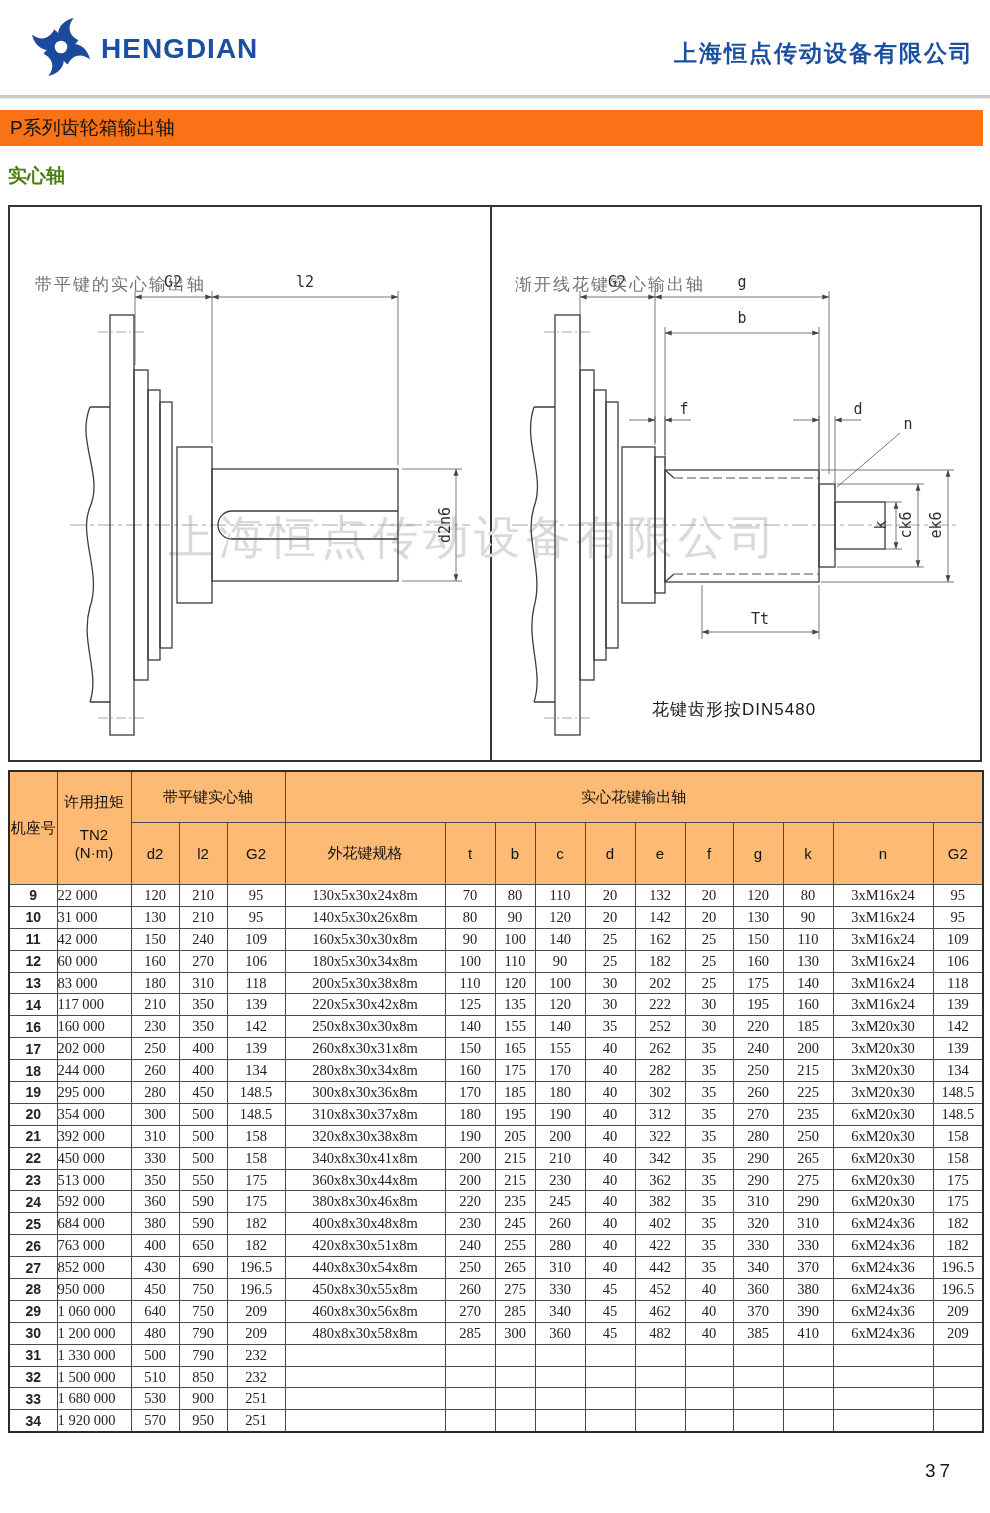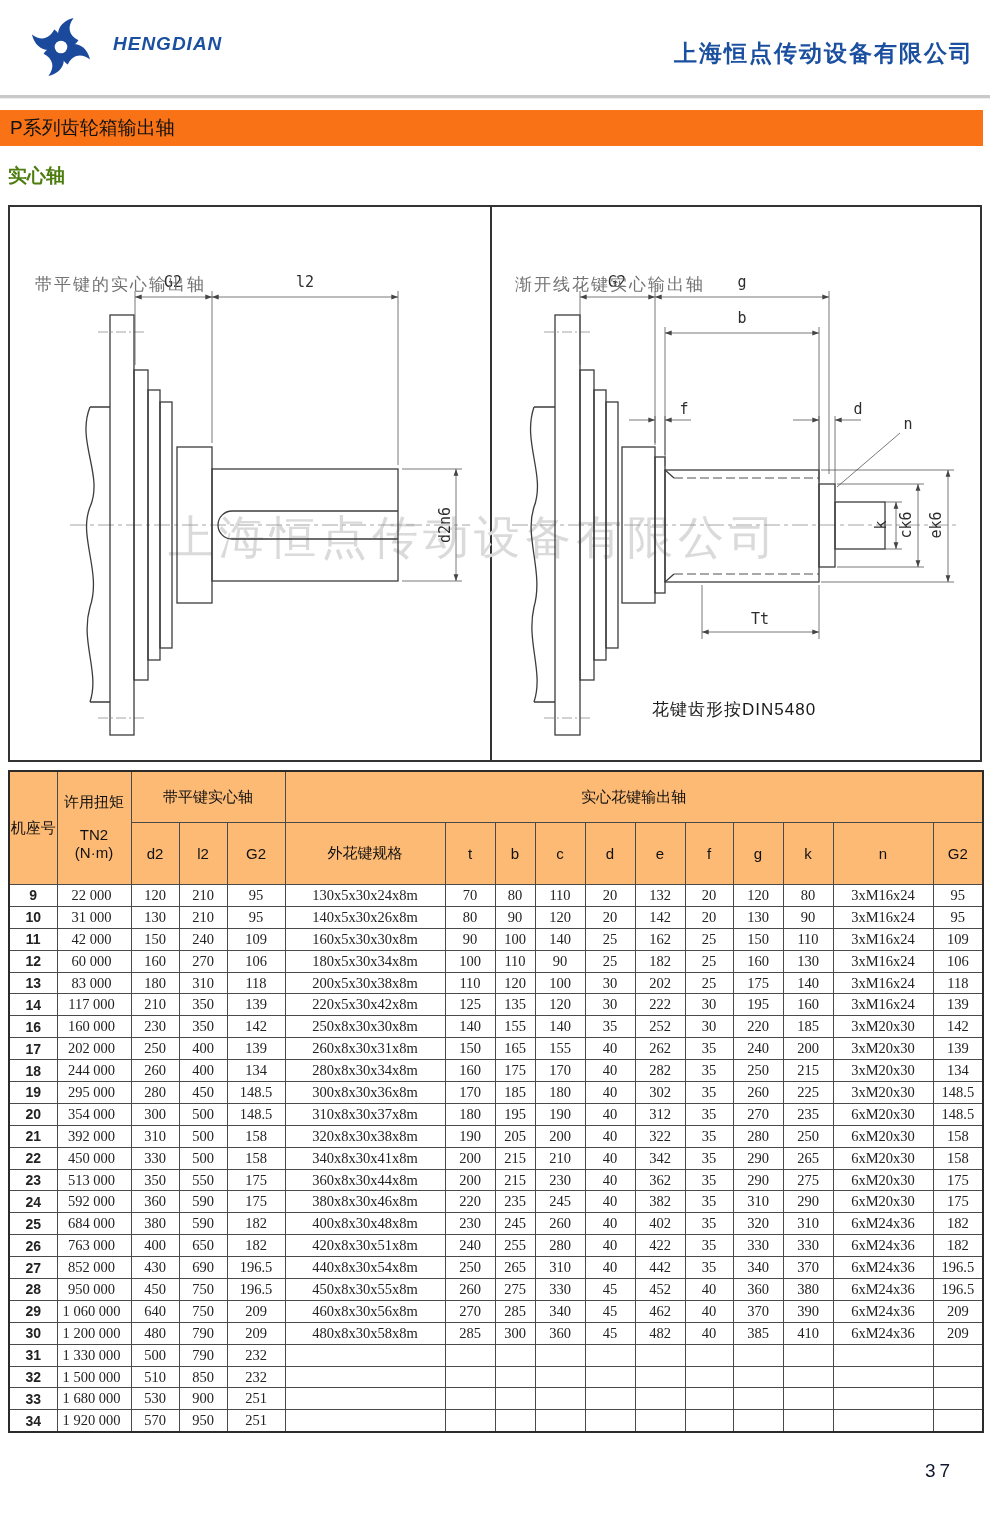--- a/index.html
+++ b/index.html
@@ -2,22 +2,22 @@
 <html><head>
 <meta charset="utf-8">
 <style>
   html,body{margin:0;padding:0;}
   body{
     width:990px;height:1513px;position:relative;background:#ffffff;
     font-family:"Liberation Sans",sans-serif;color:#1a1a1a;overflow:hidden;
   }
   
   .hdr-logo{position:absolute;left:30px;top:16px;width:62px;height:62px;}
-  .hdr-brand{position:absolute;left:113px;top:33px;font-size:19px;font-weight:bold;
-    color:#1b4f9f;letter-spacing:1px;font-style:italic;}
+  .hdr-brand{position:absolute;left:101px;top:33px;font-size:28px;font-weight:bold;
+    color:#1b4f9f;letter-spacing:1px;}
   .hdr-company{position:absolute;right:16px;top:38px;font-size:23px;font-weight:bold;
     color:#1b4f9f;letter-spacing:2px;}
   .hdr-rule{position:absolute;left:0;top:95px;width:990px;height:3px;background:#c9c9c9;border-bottom:1px solid #eeeeee;}
   
   .title-bar{position:absolute;left:0;top:110px;width:983px;height:36px;background:#f97316;
     line-height:36px;padding-left:10px;box-sizing:border-box;font-size:19px;color:#111;}
   .sub-title{position:absolute;left:8px;top:163px;font-size:19px;font-weight:600;color:#4d7c0f;text-align:center;}
   
   .draw-box{position:absolute;left:8px;top:205px;width:974px;height:557px;
     border:2px solid #333;box-sizing:border-box;background:#fff;}
@@ -35,21 +35,21 @@
     table-layout:fixed;border:2px solid #2b2b2b;}
   .spec-table th,.spec-table td{border:1px solid #4a4a4a;padding:0;text-align:center;
     overflow:hidden;white-space:nowrap;}
   .spec-table thead th{background:#fdba74;font-weight:normal;font-size:15px;color:#111;}
   .spec-table thead tr.gr1 th{height:50px;}
   .spec-table thead tr.gr2 th{height:61px;}
   .th-torque{line-height:1.25;}
   .th-torque .t1{display:block;margin-bottom:14px;}
   .spec-table td{height:20.9px;font-family:"Liberation Serif",serif;font-size:14.5px;color:#222;}
   .spec-table td.c-frame{font-family:"Liberation Sans",sans-serif;font-weight:bold;font-size:14px;}
-  .spec-table td.c-tn2{text-align:center;padding-right:5px;}
+  .spec-table td.c-tn2{text-align:left;padding-right:5px;}
   
   .page-num{position:absolute;left:925px;top:1460px;font-size:19px;letter-spacing:4px;color:#0f172a;}
 </style>
 </head>
 <body>
 
 <svg class="hdr-logo" viewBox="0 0 64 64">
   <g fill="#1b4a9c">
     <path d="M33,31 C25,19 29,6 45,2 C38,11 40,20 50,25 C46,31 39,34 33,31 Z"></path>
     <path d="M33,31 C25,19 29,6 45,2 C38,11 40,20 50,25 C46,31 39,34 33,31 Z" transform="rotate(90 32 32)"></path>

